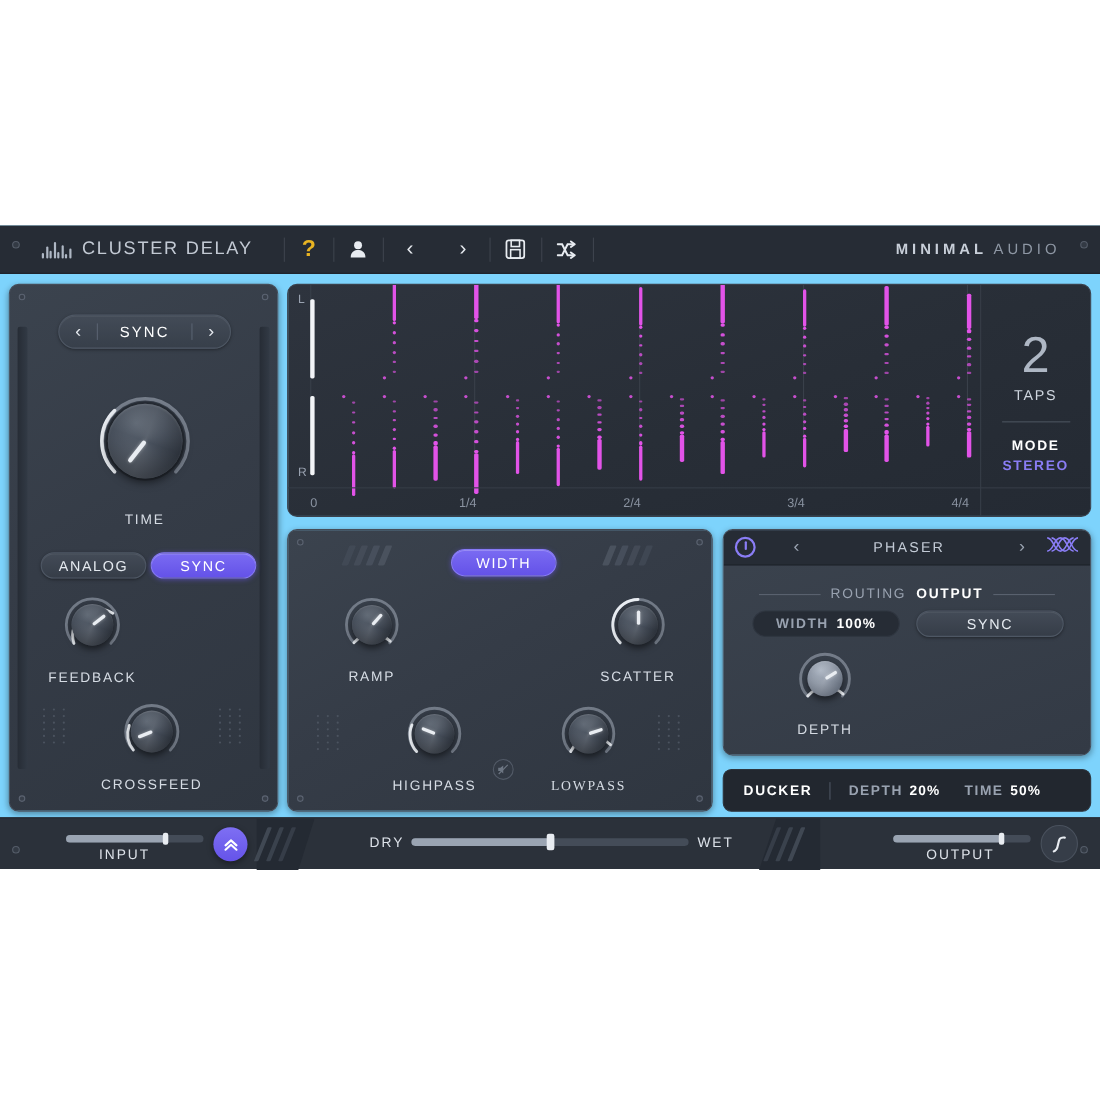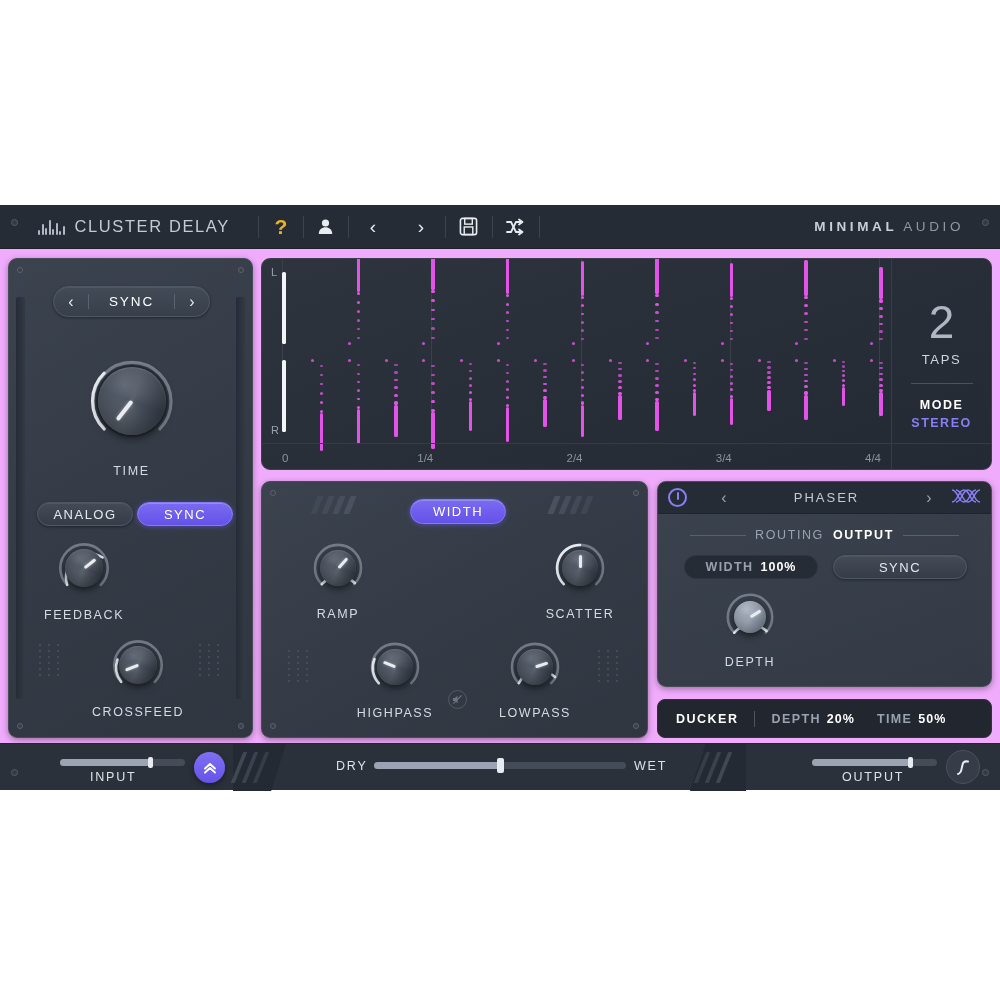--- a/index.html
+++ b/index.html
@@ -5,21 +5,21 @@
   * { box-sizing: border-box; margin: 0; padding: 0; }
   html, body {
     width: 1000px; height: 1000px;
     background: #ffffff;
     font-family: "Liberation Sans", sans-serif;
     overflow: hidden;
   }
   #stage {
     position: absolute; left: 0; top: 205px;
     width: 1000px; height: 585px;
-    background: #f0abfc;
+    background: #7dd3fc;
   }
 
   
   .header {
     position: absolute; left: 0; top: 0; width: 1000px; height: 44px;
     background: #262c35;
     display: flex; align-items: center;
     border-bottom: 1px solid #1d222a;
   }
   .screw {
@@ -173,21 +173,21 @@
   }
   .fx-title { flex: 1; text-align: center; color: #c2cad5; font-size: 13px; letter-spacing: 2px; font-weight: 500; }
   .fx-arrow { width: 30px; text-align: center; color: #9aa3b1; font-size: 16px; cursor: pointer; }
   .pwr {
     width: 19px; height: 19px; border-radius: 50%; border: 2px solid #8a7df5;
     margin-left: 10px; position: relative; cursor: pointer;
   }
   .pwr::after { content:''; position:absolute; left: 50%; top: 2px; width: 2px; height: 8px;
                 background: #8a7df5; transform: translateX(-50%); border-radius: 1px; }
 
-  .routing-row { display: flex; align-items: center; justify-content: center; gap: 9px; margin-top: 14px; }
+  .routing-row { display: flex; align-items: center; justify-content: center; gap: 9px; margin-top: 19px; }
   .routing-rule { width: 56px; height: 1px; background: #59616e; }
   .routing-lbl { color: #99a2b0; font-size: 12.5px; letter-spacing: 1.6px; }
   .routing-val { color: #ffffff; font-size: 12.5px; letter-spacing: 1.6px; font-weight: 700; }
 
   .val-pill {
     display: flex; align-items: center; justify-content: center; gap: 7px;
     height: 24px; border-radius: 999px;
     background: #262c35; border: 1px solid #2f3640;
   }
   .val-pill .vp-k { color: #98a1af; font-size: 12.5px; letter-spacing: 1.4px; font-weight: 600; }
@@ -692,21 +692,21 @@
         <svg width="60" height="60" viewBox="0 0 60 60">
           <path d="M 13.8 46.2 A 23 23 0 1 1 46.2 46.2" fill="none" stroke="#8d96a3" stroke-width="2.6" stroke-linecap="round" opacity="0.7"></path>
           <path d="M 13.8 46.2 A 23 23 0 0 1 9.5 22" fill="none" stroke="#e9edf2" stroke-width="2.6" stroke-linecap="round"></path>
         </svg>
         <div class="knob-cap" style="left:12px; top:12px; width:36px; height:36px;"></div>
         <div class="knob-ptr" style="left:28.5px; top:17px; width:3px; height:13px; transform: rotate(-68deg);"></div>
       </div>
       <span class="knob-label">HIGHPASS</span>
     </div>
 
-    <div class="knob-wrap" style="left:223px; top:155px; width:100px;">
+    <div class="knob-wrap" style="left:223px; top:155px; width:100px;font-family:Liberation Serif, serif;">
       <div class="knob" style="width:60px;height:60px;">
         <svg width="60" height="60" viewBox="0 0 60 60">
           <path d="M 13.8 46.2 A 23 23 0 1 1 46.2 46.2" fill="none" stroke="#8d96a3" stroke-width="2.6" stroke-linecap="round" opacity="0.7"></path>
           <path d="M 13.8 46.2 A 23 23 0 0 1 50 40" fill="none" stroke="#e9edf2" stroke-width="2.6" stroke-linecap="round"></path>
         </svg>
         <div class="knob-cap" style="left:12px; top:12px; width:36px; height:36px;"></div>
         <div class="knob-ptr" style="left:28.5px; top:17px; width:3px; height:13px; transform: rotate(72deg);"></div>
       </div>
       <span class="knob-label">LOWPASS</span>
     </div>

